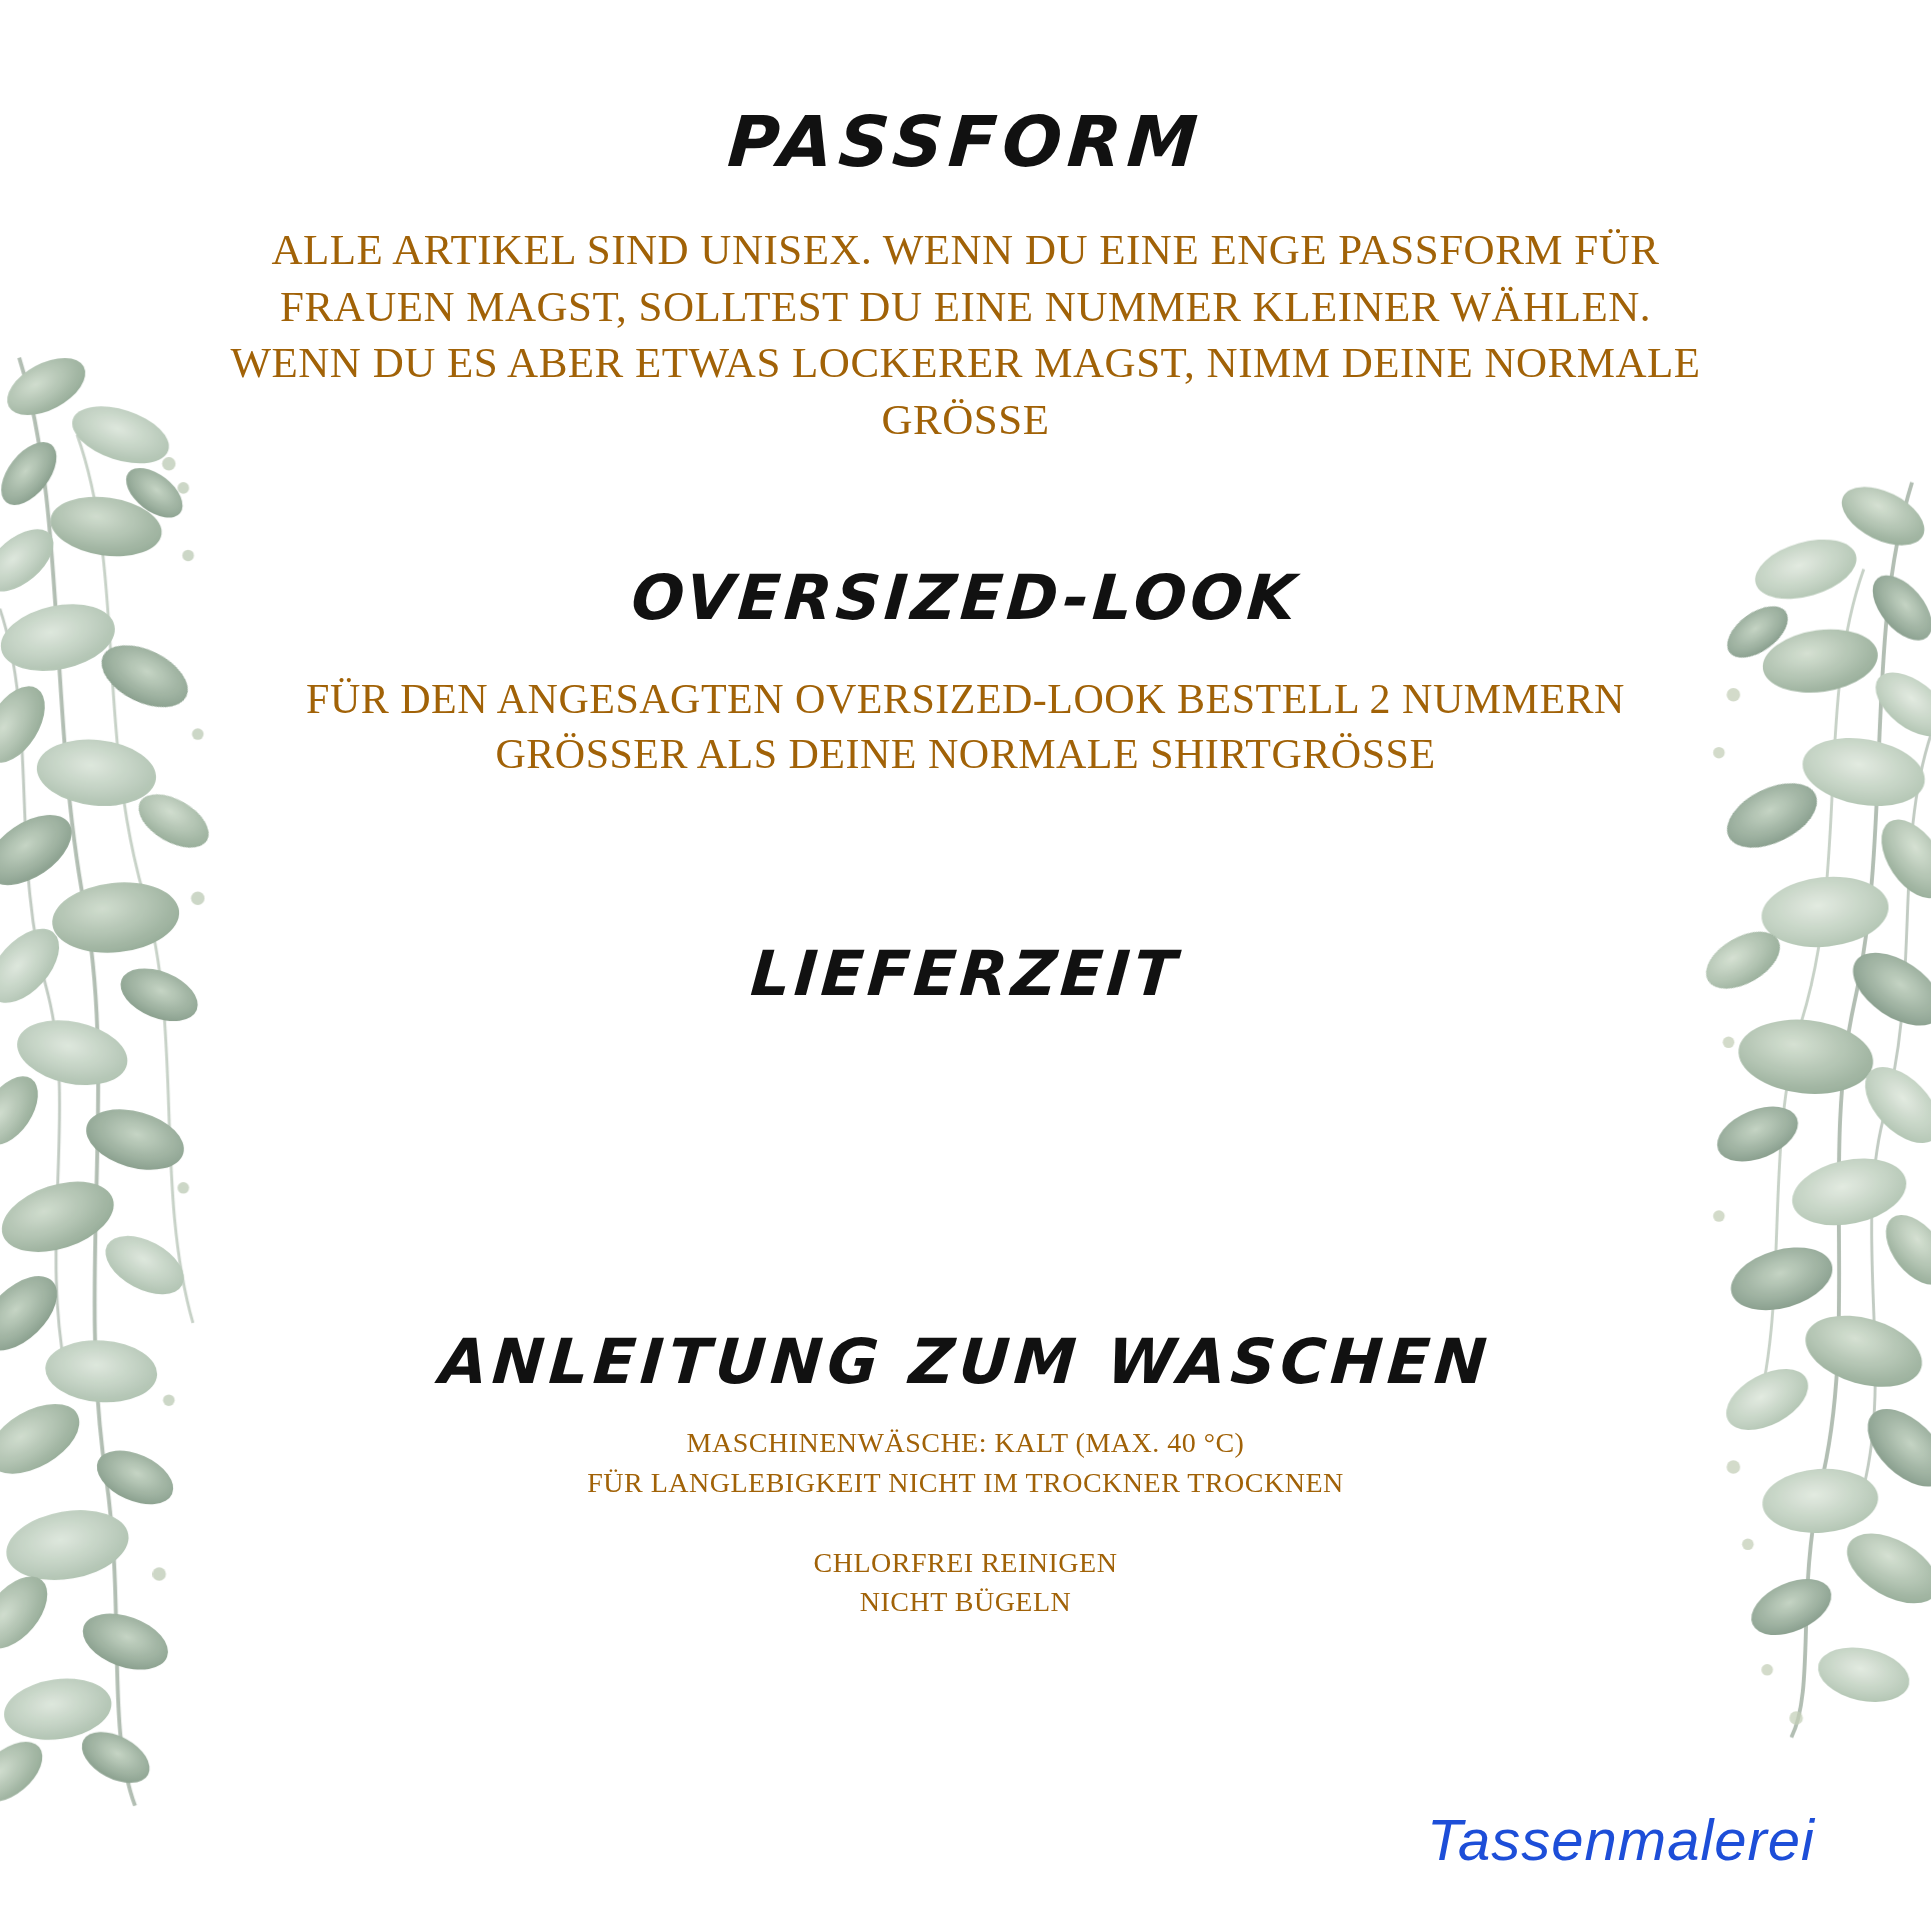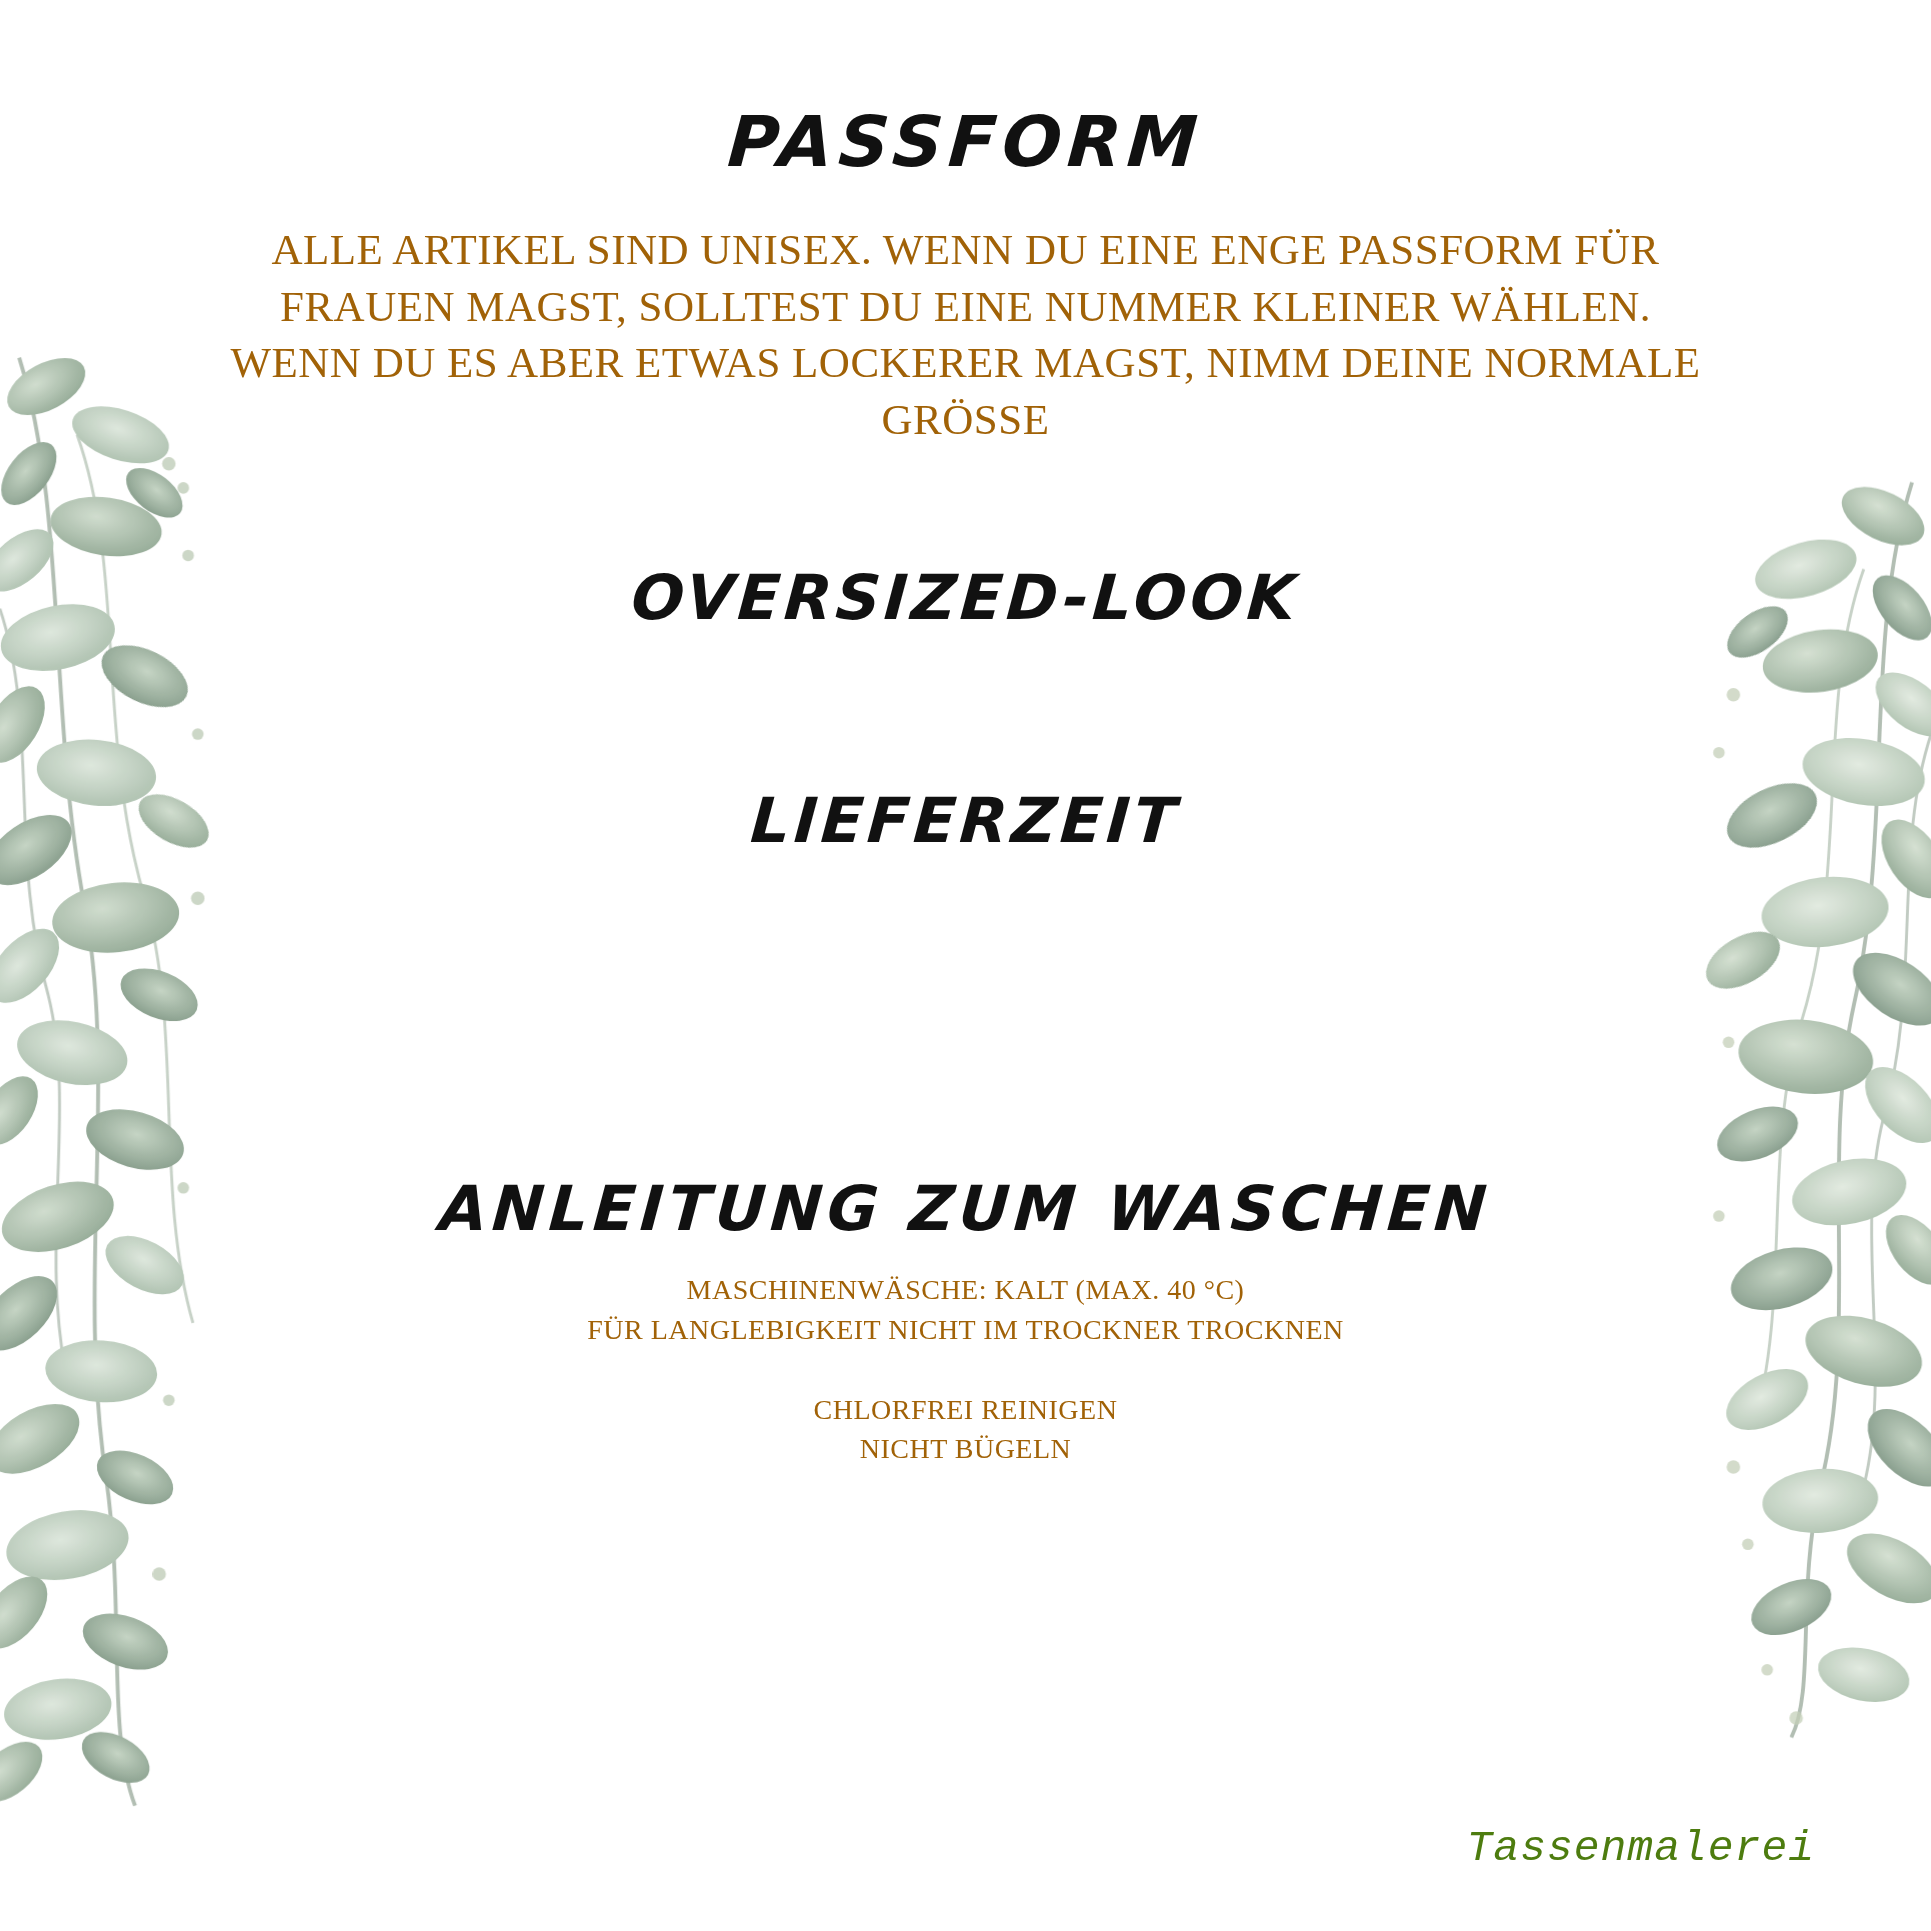--- a/index.html
+++ b/index.html
@@ -81,24 +81,24 @@
   .spacer-1 { height: 116px; }
   .spacer-2 { height: 116px; }
   .spacer-3 { height: 126px; }
 
   
   .brand {
     position: absolute;
     right: 116px;
     bottom: 58px;
     z-index: 3;
-    font-family: Liberation Mono, monospace;
+    font-family: Liberation Sans, sans-serif;
     font-style: italic;
-    font-size: 43px;
-    color: #4d7c0f;
+    font-size: 58px;
+    color: #1d4ed8;
     letter-spacing: 1px;
   }
 </style>
 </head>
 <body>
 
 <svg class="foliage foliage-left" viewBox="0 0 330 1560" xmlns="http://www.w3.org/2000/svg">
   <defs>
     <radialGradient id="lf1" cx="40%" cy="35%" r="70%">
       <stop offset="0%" stop-color="#cfdccd"></stop>
@@ -238,20 +238,24 @@
       <span>FRAUEN MAGST, SOLLTEST DU EINE NUMMER KLEINER WÄHLEN.</span><br>
       <span>WENN DU ES ABER ETWAS LOCKERER MAGST, NIMM DEINE NORMALE</span><br>
       <span>GRÖSSE</span>
     </p>
   </section>
 
   <div class="spacer-1"></div>
 
   <section class="section">
     <h1 class="section-title t-oversized">OVERSIZED-LOOK</h1>
+    <p class="section-body body-oversized">
+      <span>FÜR DEN ANGESAGTEN OVERSIZED-LOOK BESTELL 2 NUMMERN</span><br>
+      <span>GRÖSSER  ALS DEINE NORMALE SHIRTGRÖSSE</span>
+    </p>
   </section>
 
   <div class="spacer-2"></div>
 
   <section class="section">
     <h1 class="section-title t-lieferzeit">LIEFERZEIT</h1>
     <p class="section-body body-lieferzeit">
       <br>
       <br>
     </p>

